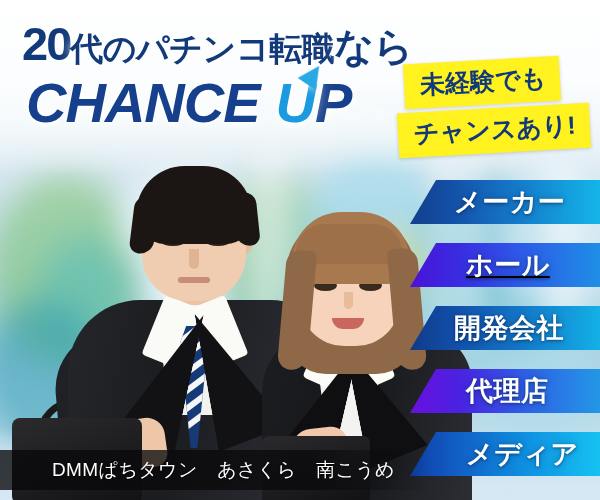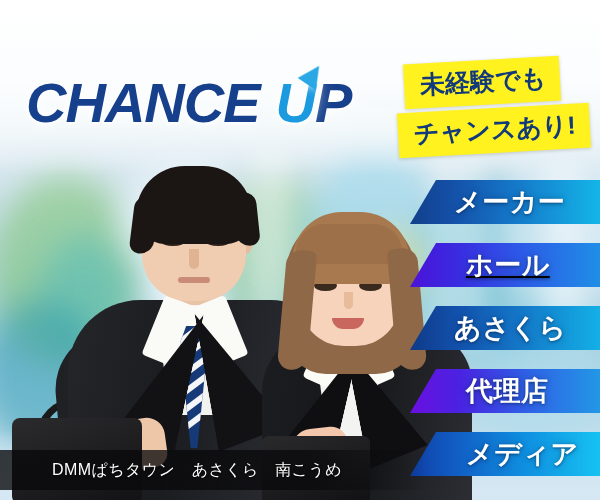--- a/index.html
+++ b/index.html
@@ -156,21 +156,21 @@
   .cat.c5{padding-left:56px;}
   .cat.c2{padding-left:56px;text-decoration:underline;}
 
   
   .caption-band{
     position:absolute;left:0;top:450px;width:428px;height:40px;z-index:18;
     background:linear-gradient(90deg,rgba(8,8,10,.78) 0%,rgba(8,8,10,.74) 72%,rgba(8,8,10,0) 100%);
     display:flex;align-items:center;
   }
   .caption-band span{
-    color:#fff;font-size:16px;letter-spacing:.4px;margin-left:52px;white-space:nowrap;
+    color:#fff;font-size:19px;letter-spacing:.4px;margin-left:52px;white-space:nowrap;
     text-shadow:0 1px 2px rgba(0,0,0,.8);
   }
 </style>
 </head>
 <body>
 
 <div class="banner">
 
   <div class="bg">
     <div class="bg-base"></div>
@@ -247,37 +247,40 @@
     <div class="person w-nose"></div>
     <div class="person w-mouth"></div>
     <div class="person w-hair"></div>
     <div class="person w-bang"></div>
     <div class="person w-hairL"></div>
     <div class="person w-hairR"></div>
     <div class="person w-hand"></div>
     <div class="person w-bag"></div>
   </div>
 
+  <div class="headline">
+    <span class="num">20</span><span class="sm">代のパチンコ転職</span><span>なら</span>
+  </div>
 
   <div class="logo">
     <span>CHANCE</span><span class="up"><span class="u-wrap"><span class="arrow"></span><span class="u">U</span></span><span>P</span></span>
   </div>
 
   <div class="badge badge1">未経験でも</div>
   <div class="badge badge2">チャンスあり!</div>
 
   <div class="cats">
     <div class="cat c1">
       <span>メーカー</span>
     </div>
     <div class="cat c2">
       <span>ホール</span>
     </div>
     <div class="cat c3">
-      <span>あさくら</span>
+      <span>開発会社</span>
     </div>
     <div class="cat c5">
       <span>メディア</span>
     </div>
     <div class="cat c4">
       <span>代理店</span>
     </div>
   </div>
 
   <div class="caption-band">

